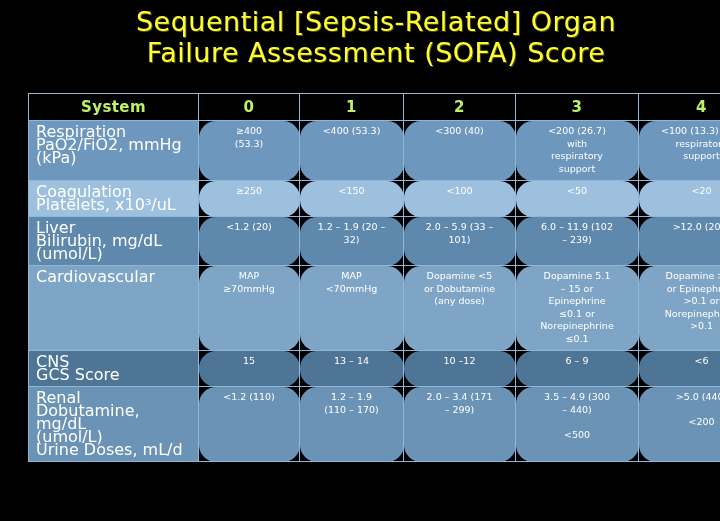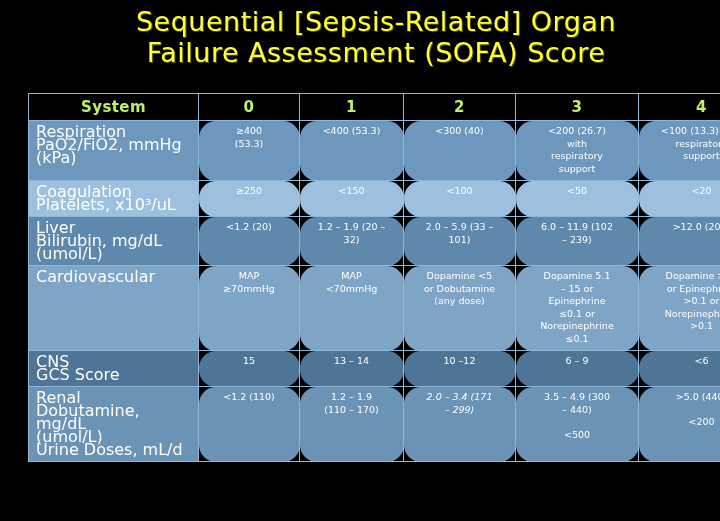--- a/index.html
+++ b/index.html
@@ -212,21 +212,21 @@
         <tr class="r5">
           <td class="label">
             <span class="sub">Renal</span>
             <span class="sub">Dobutamine, mg/dL</span>
             <span class="sub">(umol/L)</span>
             <span class="sub">Urine Doses, mL/d</span>
           </td>
           <td class="val wrap">&lt;1.2 (110)</td>
           <td class="val wrap" style="white-space: pre-line;">1.2 – 1.9
 (110 – 170)</td>
-          <td class="val wrap" style="white-space: pre-line; font-style: italic;">2.0 – 3.4 (171
+          <td class="val wrap" style="white-space: pre-line;">2.0 – 3.4 (171
 – 299)</td>
           <td class="val wrap" style="white-space: pre-line;">3.5 – 4.9 (300
 – 440)
 
 &lt;500</td>
           <td class="val wrap" style="white-space: pre-line;">&gt;5.0 (440)
 
 &lt;200</td>
         </tr>
 

